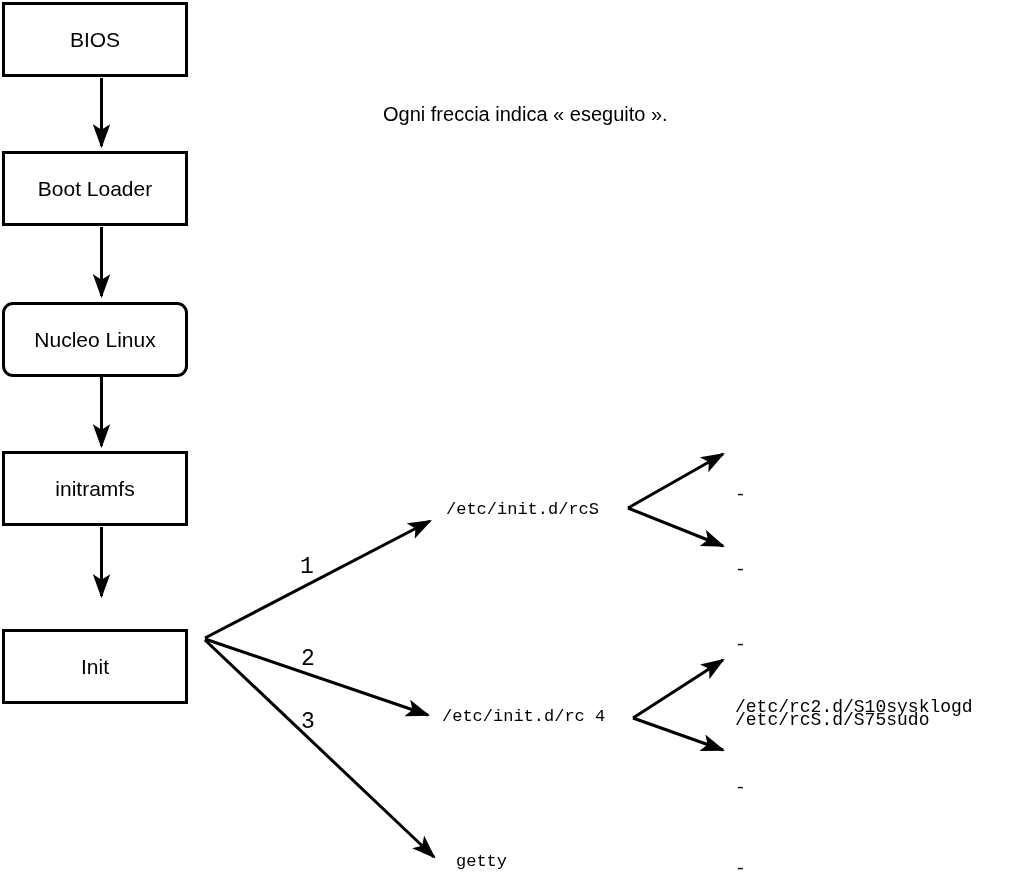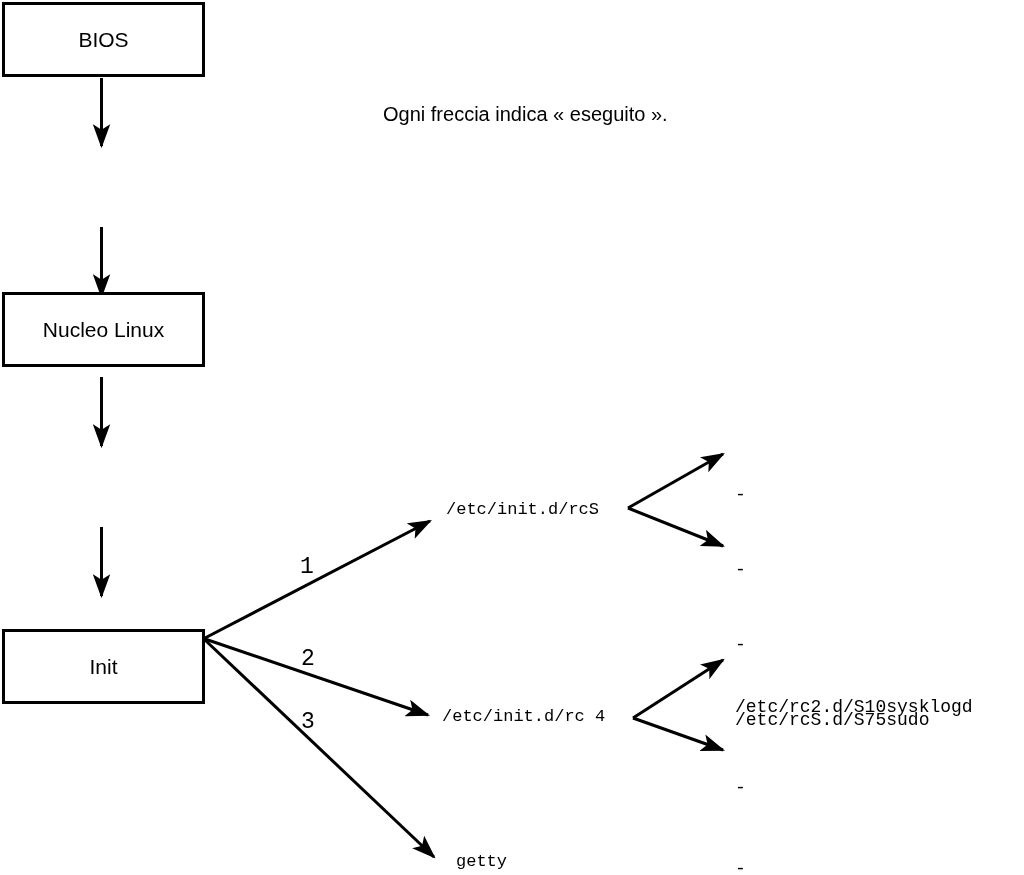--- a/index.html
+++ b/index.html
@@ -23,33 +23,33 @@
     width: 1024px;
     height: 875px;
   }
   .arrows-layer line {
     stroke: #000000;
     stroke-width: 3;
   }
   .flow-box {
     position: absolute;
     left: 2px;
-    width: 203px;
+    width: 186px;
     height: 75px;
     box-sizing: border-box;
     border: 3px solid #000000;
     background: #ffffff;
     display: flex;
     align-items: center;
     justify-content: center;
     font-size: 21px;
   }
   .box-bios       { top: 2px; }
   .box-bootloader { top: 151px; }
-  .box-kernel     { top: 292px; }
+  .box-kernel     { top: 302px; border-radius: 11px; }
   .box-initramfs  { top: 451px; }
   .box-init       { top: 601px; margin-top: 28px; }
 
   .caption {
     position: absolute;
     left: 383px;
     top: 103px;
     font-size: 20px;
     white-space: nowrap;
   }
@@ -108,22 +108,28 @@
     <line x1="628" y1="508" x2="723" y2="454" marker-end="url(#ah)"></line>
     <line x1="628" y1="508" x2="723" y2="546" marker-end="url(#ah)"></line>
 
     <line x1="633" y1="718" x2="723" y2="660" marker-end="url(#ah)"></line>
     <line x1="633" y1="718" x2="723" y2="750" marker-end="url(#ah)"></line>
   </svg>
 
   <div class="flow-box box-bios">
     <span>BIOS</span>
   </div>
+  <div class="flow-box box-bootloader">
+    <span>Boot Loader</span>
+  </div>
   <div class="flow-box box-kernel">
     <span>Nucleo Linux</span>
+  </div>
+  <div class="flow-box box-initramfs">
+    <span>initramfs</span>
   </div>
   <div class="flow-box box-init">
     <span>Init</span>
   </div>
 
   <div class="caption">Ogni freccia indica « eseguito ».</div>
 
   <div class="branch-number num-1">1</div>
   <div class="branch-number num-2">2</div>
   <div class="branch-number num-3">3</div>

